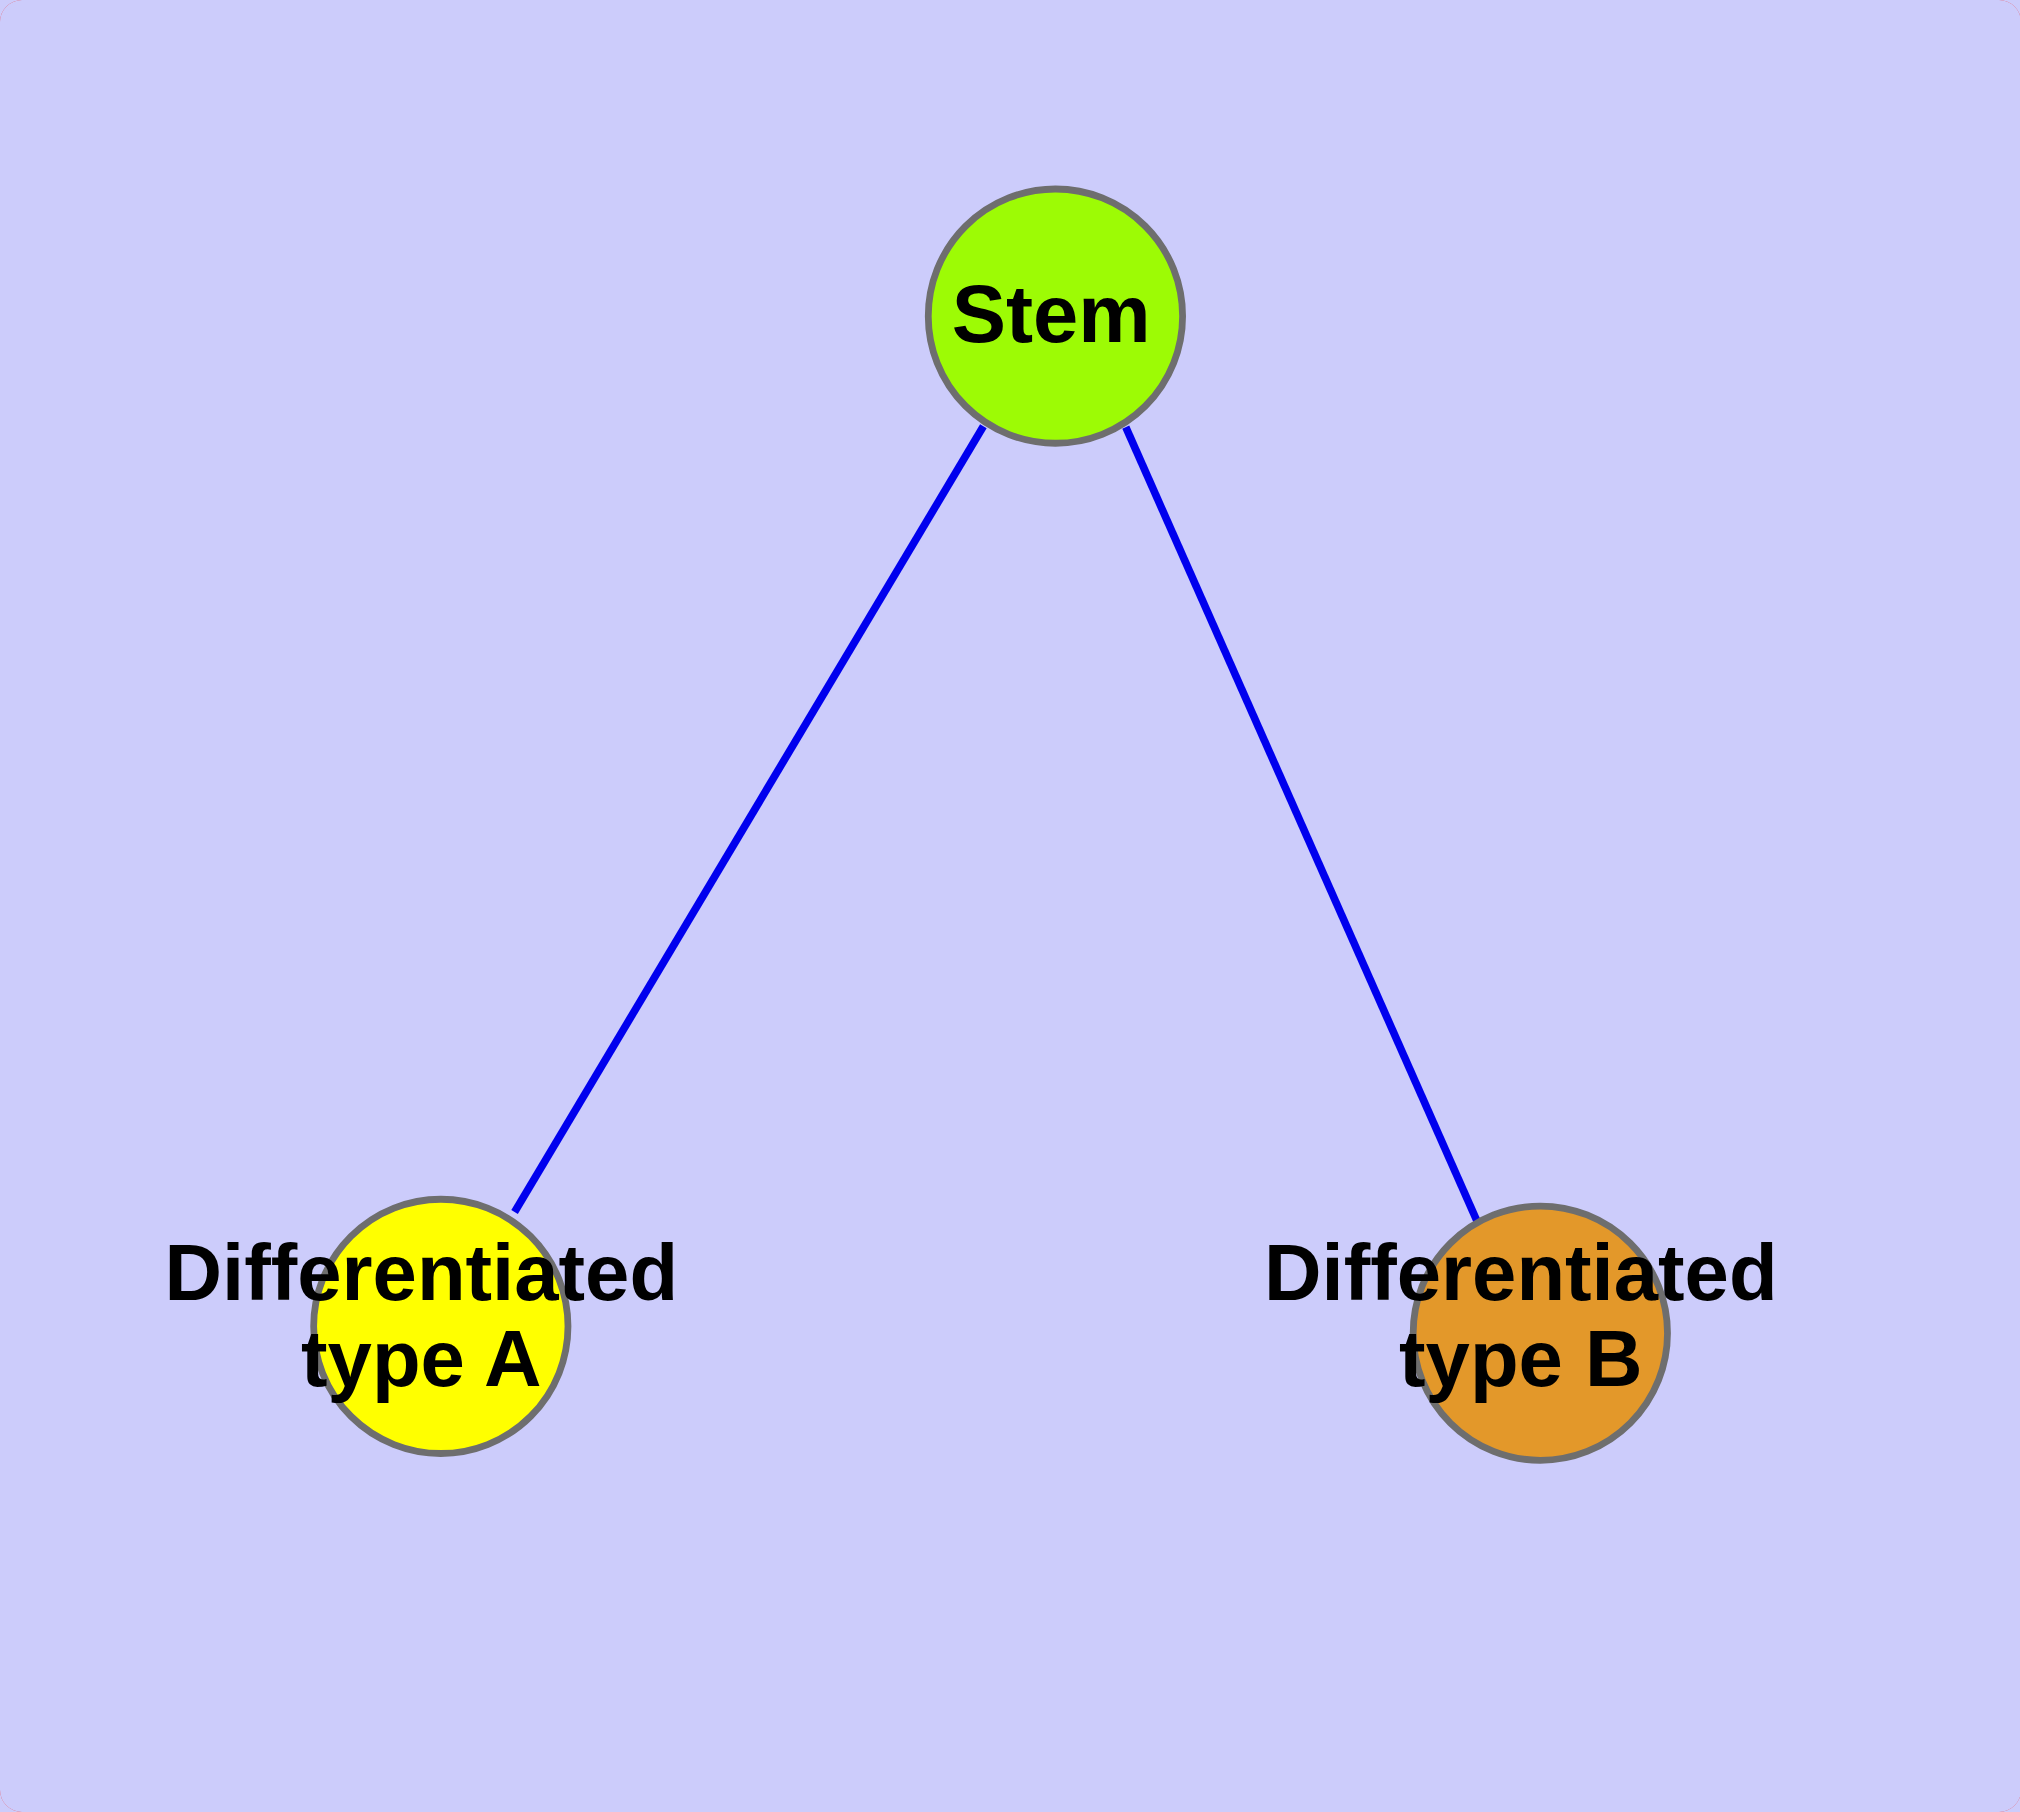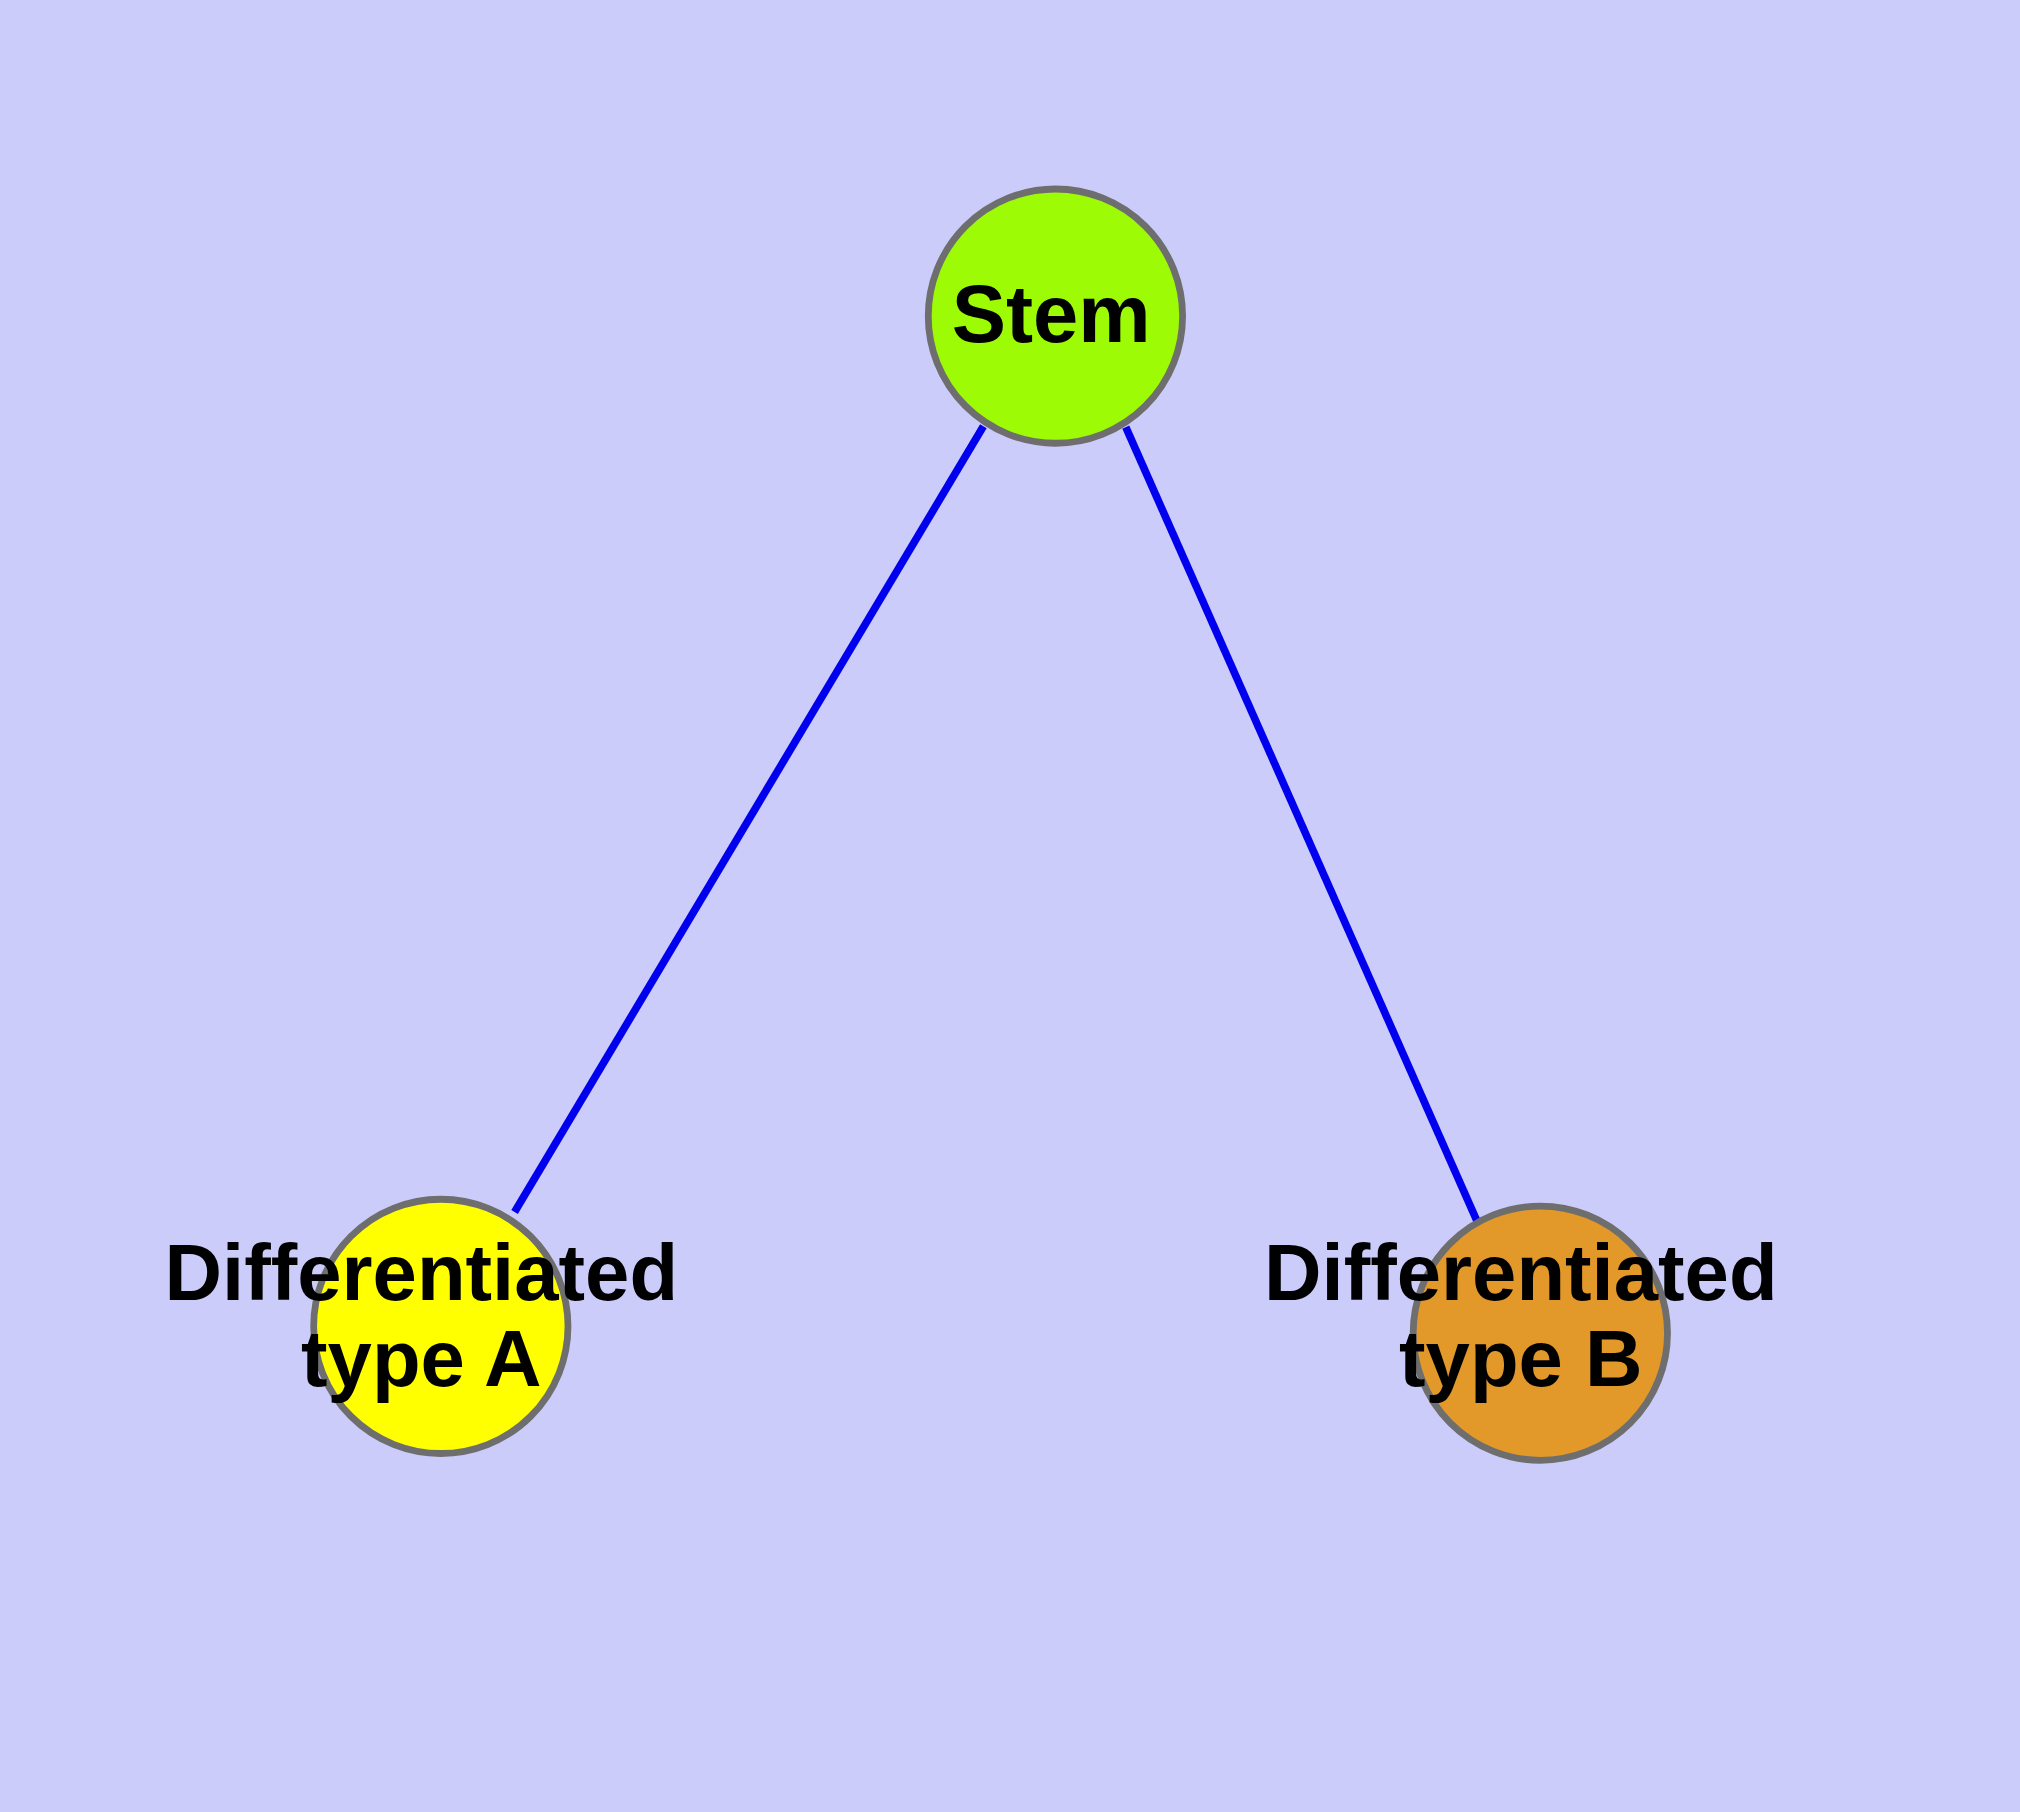--- a/index.html
+++ b/index.html
@@ -32,21 +32,21 @@
     fill: #000000;
     text-anchor: middle;
     dominant-baseline: middle;
     paint-order: normal;
     white-space: pre;
   }
 </style>
 </head>
 <body>
 
-<div id="stage" style="width: 2021px; height: 1812px; background: #ef4444;">
+<div id="stage" style="width: 2021px; height: 1812px; background: #ef4444; border-radius: 22px;">
   <svg id="graph-svg" viewBox="0 0 2384 2138" preserveAspectRatio="none" xmlns="http://www.w3.org/2000/svg" style="width: 2021px; height: 1812px;">
     <rect id="bg-rect" x="0" y="0" width="2384" height="2138" fill="#ccccfb"></rect>
     <g id="edge-layer">
         <line x1="1160" y1="503" x2="607" y2="1430" stroke="#0000ee" stroke-width="9" stroke-linecap="butt"></line>
         <line x1="1328" y1="504" x2="1742" y2="1440" stroke="#0000ee" stroke-width="9" stroke-linecap="butt"></line>
       </g>
     <g id="node-layer">
         <circle cx="1245" cy="373" r="150" fill="#9dfb05" stroke="#6e6e6e" stroke-width="8"></circle>
         <circle cx="520" cy="1565" r="150" fill="#ffff00" stroke="#6e6e6e" stroke-width="8"></circle>
         <circle cx="1817" cy="1573" r="150" fill="#e3982a" stroke="#6e6e6e" stroke-width="8"></circle>

